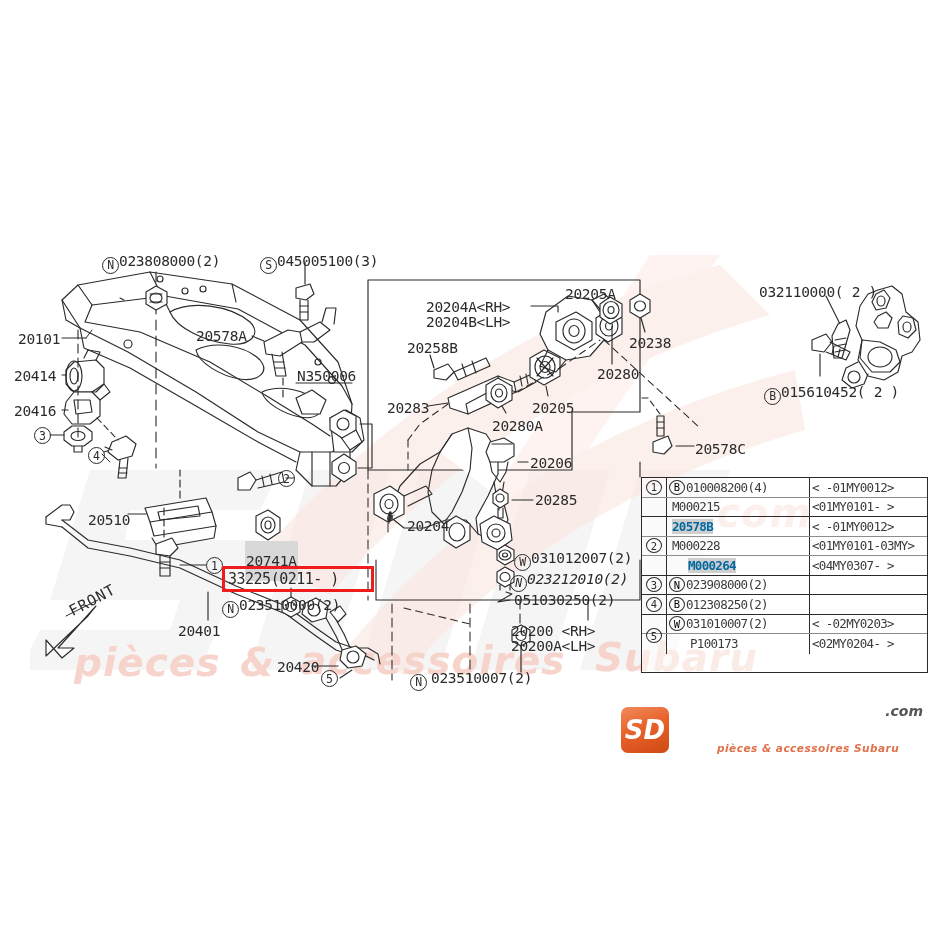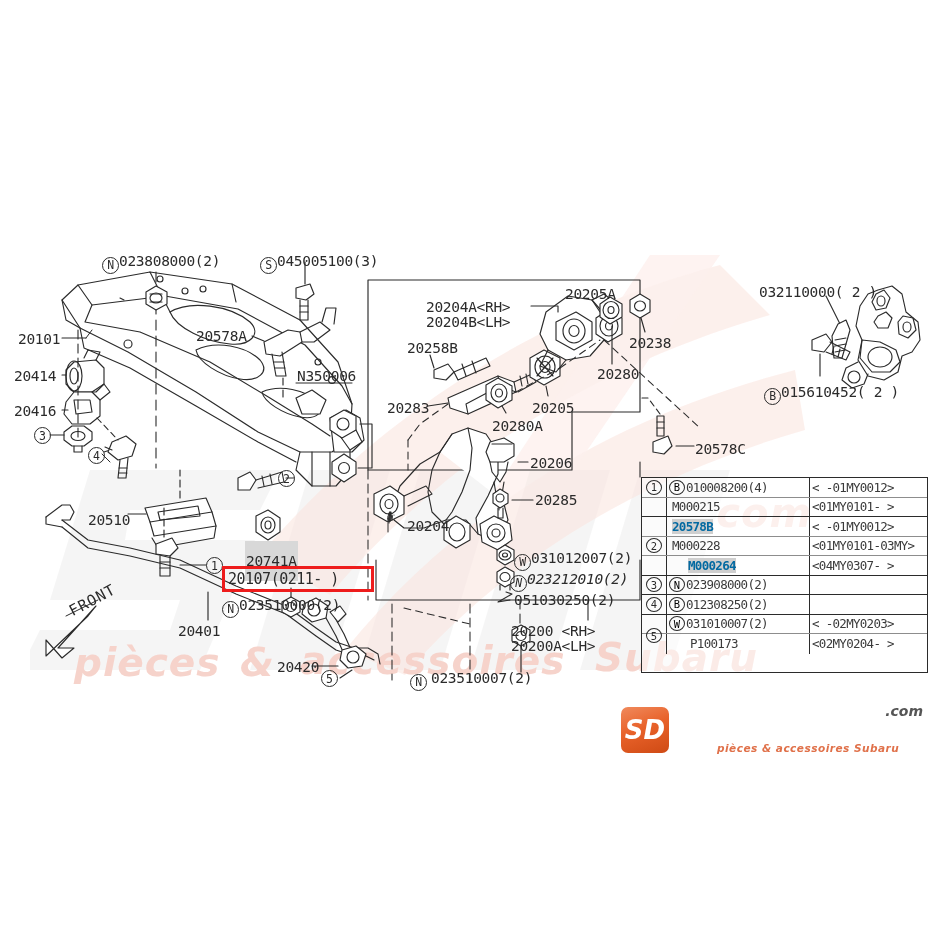--- a/index.html
+++ b/index.html
@@ -535,21 +535,21 @@
   <div class="lbl" style="left:759px;top:284px;">032110000( 2 )</div>
   <div class="lbl" style="left:764px;top:384px;">
     <span class="circ" style="position:relative;left:0;top:3px;display:inline-flex;">B</span><span>015610452( 2 )</span>
   </div>
 
   <div style="position:absolute;left:66px;top:604px;transform:rotate(-28deg);transform-origin:left top;
               font-family:'DejaVu Sans Mono',monospace;font-size:15px;letter-spacing:1px;color:#2b2b2b;">FRONT</div>
 
   <div id="redbox"></div>
   <div class="lbl" style="left:228px;top:571px;font-size:15px;letter-spacing:-0.5px;">
-    <span class="hl">20107</span><span>(0211-        )</span>
+    <span class="hl">33225</span><span>(0211-        )</span>
   </div>
 
   <div id="table">
 
     <div class="trow">
       <div class="cidx">
         <span class="circ" style="position:relative;left:0;top:0;width:16px;height:15px;font-size:10.5px;">1</span>
       </div>
       <div class="cpart">
         <span class="minicirc">B</span>

